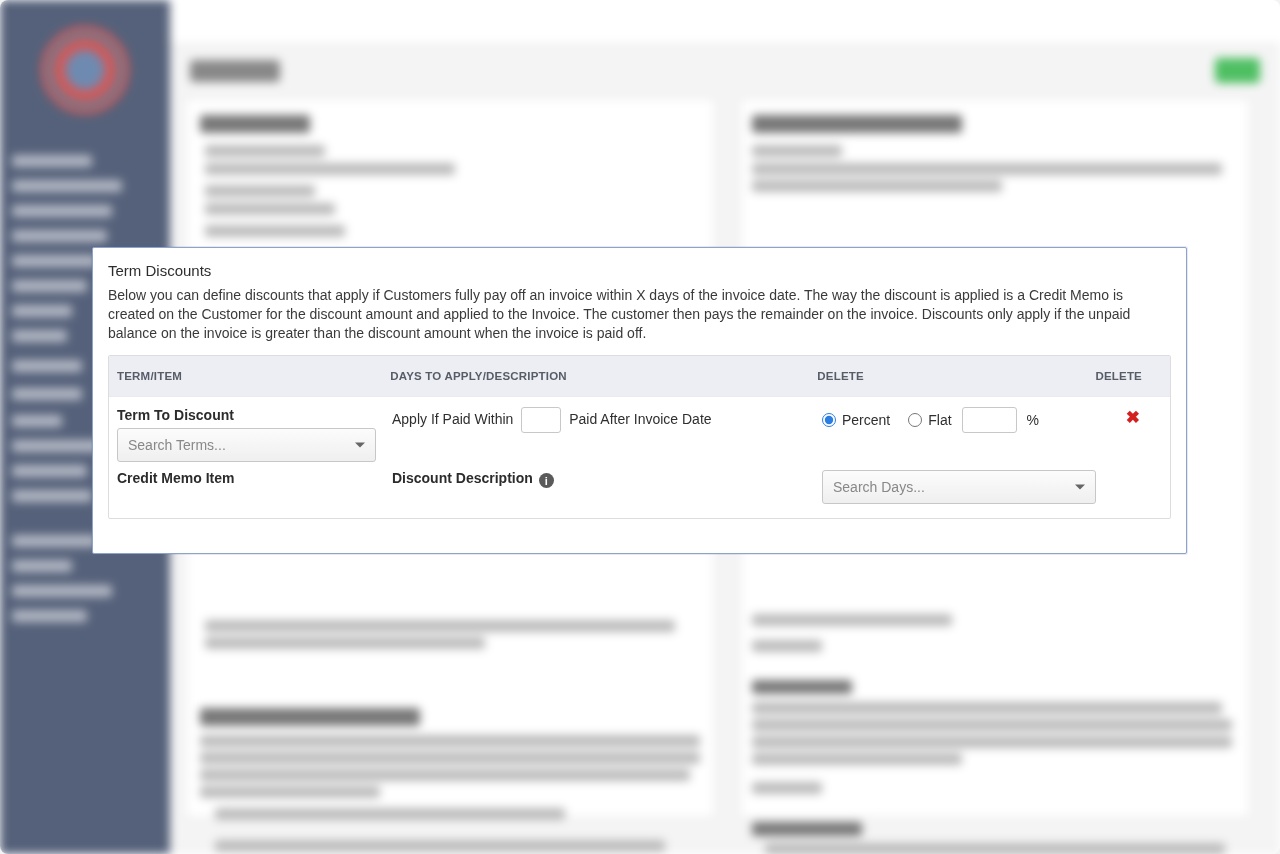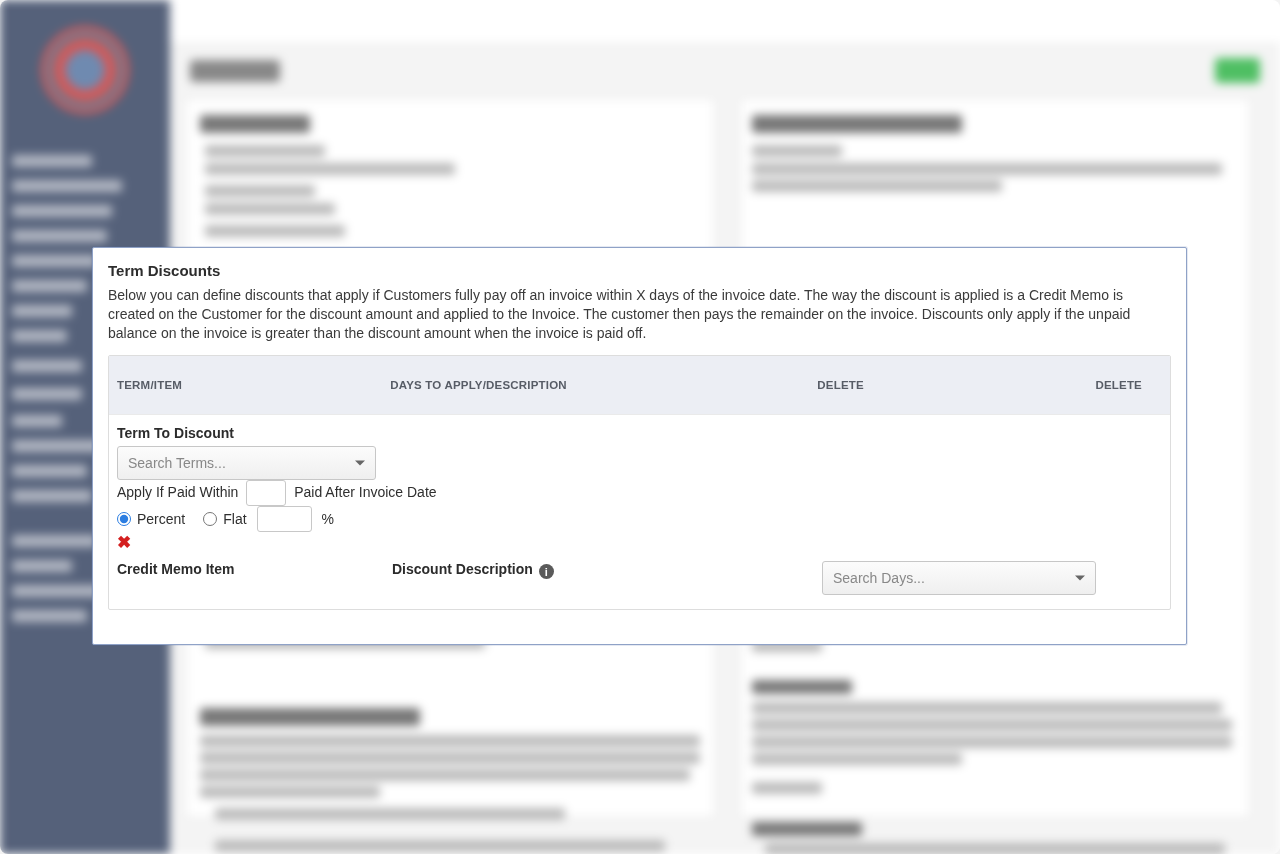--- a/index.html
+++ b/index.html
@@ -52,51 +52,50 @@
     left: 92px; top: 247px; width: 1095px;
     background: #fff;
     border: 1px solid #8fa2c7;
     border-radius: 2px;
     box-shadow: 0 0 0 1px rgba(80,110,170,0.15);
     font-size: 14px;
     color: #2f2f2f;
   }
   .modal-inner { padding: 14px 15px 18px; }
   .modal h2 {
-    font-size: 15px; font-weight: 700; color: #2d2d2d; margin-bottom: 7px;
+    font-size: 15px; font-weight: 400; color: #2d2d2d; margin-bottom: 7px;
   }
   .modal p.desc {
     font-size: 14px; line-height: 1.35; color: #3a3a3a; margin-bottom: 12px;
   }
   .table {
     border: 1px solid #ddd;
     border-radius: 2px;
     overflow: hidden;
     margin-bottom: 16px;
   }
   .thead {
     display: flex;
     background: #eceef4;
     color: #575c66;
     font-size: 11.5px;
     font-weight: 700;
     letter-spacing: 0.2px;
-    padding: 23px 0;
+    padding: 14px 0;
   }
   .thead > div { padding: 0 8px; }
   .col-term { width: 275px; }
   .col-days { width: 430px; }
   .col-amount { width: 280px; }
   .col-delete { flex: 1; text-align: right; padding-right: 28px !important; }
   .row {
     display: flex;
     padding: 10px 0 2px;
     border-top: 1px solid #eaeaea;
     align-items: flex-start;
-    flex-direction: column;
   }
   .row > div { padding: 0 8px; }
   .field-label {
     font-weight: 700; font-size: 14px; color: #2c2c2c; display: block; margin-bottom: 5px;
   }
   .combo {
     position: relative;
     border: 1px solid #c7c7c7;
     border-radius: 3px;
     background: linear-gradient(#fcfcfc,#efefef);

